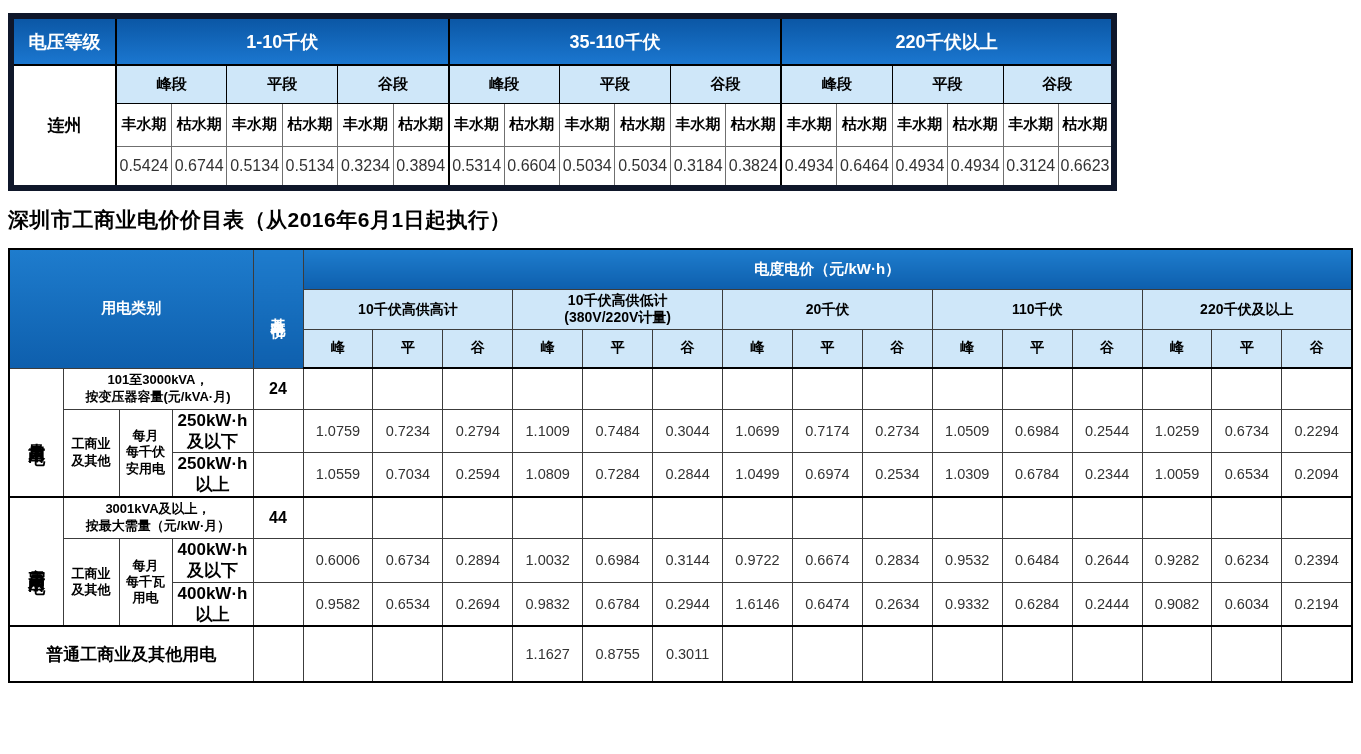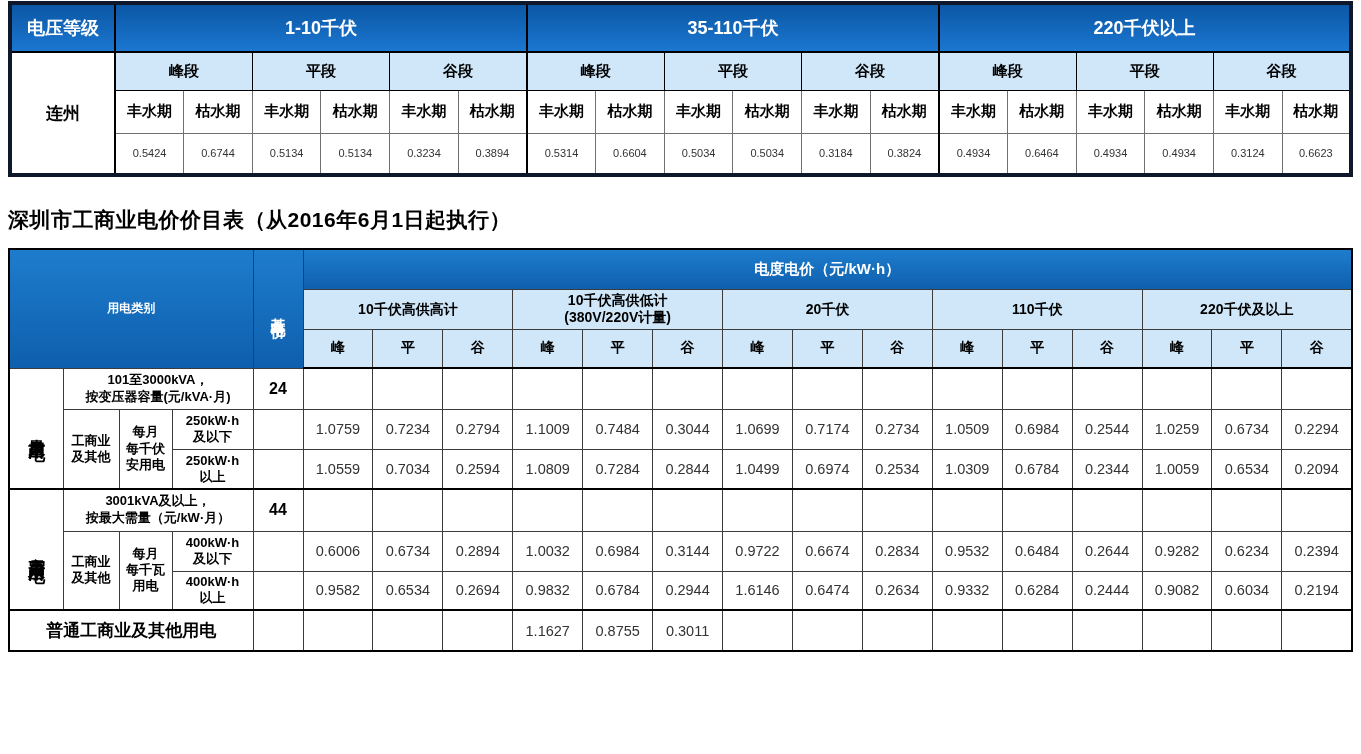--- a/index.html
+++ b/index.html
@@ -3,55 +3,55 @@
 <meta charset="utf-8">
 <style>
   *{box-sizing:border-box;margin:0;padding:0}
   html,body{background:#fff}
   body{position:relative;width:1361px;height:754px;overflow:hidden;
        font-family:"Liberation Sans","DejaVu Sans",sans-serif;color:#000}
   table{border-collapse:collapse;table-layout:fixed}
   td{overflow:hidden;text-align:center;vertical-align:middle}
 
   
-  .t1{position:absolute;left:8px;top:1px;width:1345px;border:4px solid #0f172a}
+  .t1{position:absolute;left:8px;top:13px;width:1109px;border:6px solid #0f172a}
   .t1 td{border:1px solid #6f6f6f}
   .t1 .h1 td{border-color:#000;border-bottom:2px solid #000}
   .t1 .dkblue{background:linear-gradient(180deg,#0b57a5 0%,#1b77d0 100%);
               color:#fff;font-weight:bold;font-size:18px}
   .t1 .ltblue{background:#cfe7f9;font-weight:bold;font-size:15px;border-color:#000}
   .t1 .rowlabel{font-weight:bold;font-size:17px;border-color:#000;background:#fff}
   .t1 .season{font-weight:bold;font-size:15px}
-  .t1 .num{font-size:11px;color:#333}
+  .t1 .num{font-size:16px;color:#333}
   .gb{border-left:2px solid #000 !important}
 
   
   .sec-title{position:absolute;left:8px;top:206px;font-size:21px;font-weight:bold;
              white-space:nowrap;letter-spacing:0.5px}
 
   
   .t2{position:absolute;left:8px;top:248px;width:1345px;border:2px solid #000}
   .t2 td{border:1px solid #3c3c3c}
   .t2 .dkblue{background:linear-gradient(180deg,#1e7ccd 0%,#0e5fad 100%);
               color:#fff;font-weight:bold}
-  .t2 .cat{font-size:12px}
+  .t2 .cat{font-size:15px}
   .t2 .band{font-size:15px}
   .t2 .ltblue{background:#cfe7f9;font-weight:bold}
   .t2 .grp{font-size:14px;white-space:pre-line;line-height:1.2}
   .t2 .sub{font-size:14px}
   .t2 .h3 td{border-bottom:2px solid #000}
   .thick-top td{border-top:2px solid #000 !important}
   .vert{writing-mode:vertical-rl;text-orientation:upright;display:inline-block;
         line-height:1.05;letter-spacing:2px}
   .t2 .basic-vert{font-size:15px}
   .t2 .sectlbl{font-size:17px;font-weight:bold;background:#fff}
   .t2 .headlbl{font-weight:bold;font-size:13px;white-space:pre-line;line-height:1.3}
   .t2 .basicval{font-weight:bold;font-size:16px}
   .t2 .sublbl{font-weight:bold;font-size:13px;white-space:pre-line;line-height:1.25}
-  .t2 .tier{font-weight:bold;font-size:13px;white-space:pre-line;line-height:1.25}
+  .t2 .tier{font-weight:bold;font-size:17px;white-space:pre-line;line-height:1.25}
   .t2 .footlbl{font-weight:bold;font-size:17px}
   .t2 .val{font-size:14.5px;color:#333}
 
   
   .notes{position:absolute;left:8px;top:654px;width:1350px}
   .note{font-size:13px;line-height:23px;color:#1a1a1a;white-space:nowrap}
   .note.indent{padding-left:38px}
 </style>
 </head>
 <body>
@@ -293,21 +293,21 @@
         <td class="val">0.6474</td>
         <td class="val">0.2634</td>
         <td class="val">0.9332</td>
         <td class="val">0.6284</td>
         <td class="val">0.2444</td>
         <td class="val">0.9082</td>
         <td class="val">0.6034</td>
         <td class="val">0.2194</td>
       </tr>
 
-  <tr class="thick-top" style="height:41px">
+  <tr class="thick-top" style="height:56px">
     <td class="footlbl" colspan="4">普通工商业及其他用电</td>
     <td></td>
   <td class="val"></td>
         <td class="val"></td>
         <td class="val"></td>
         <td class="val">1.1627</td>
         <td class="val">0.8755</td>
         <td class="val">0.3011</td>
         <td class="val"></td>
         <td class="val"></td>

